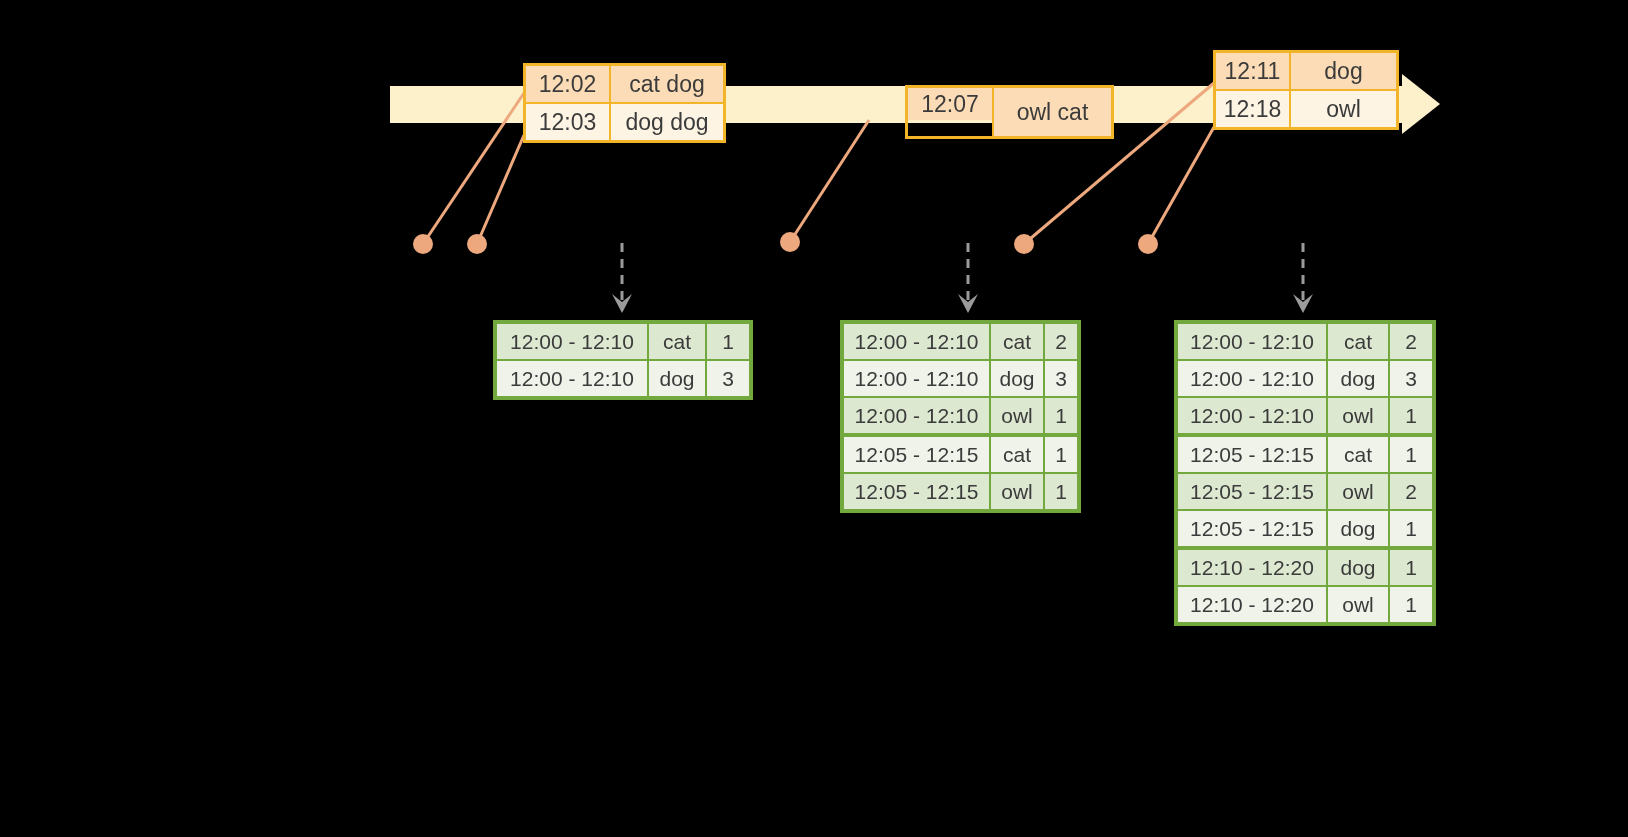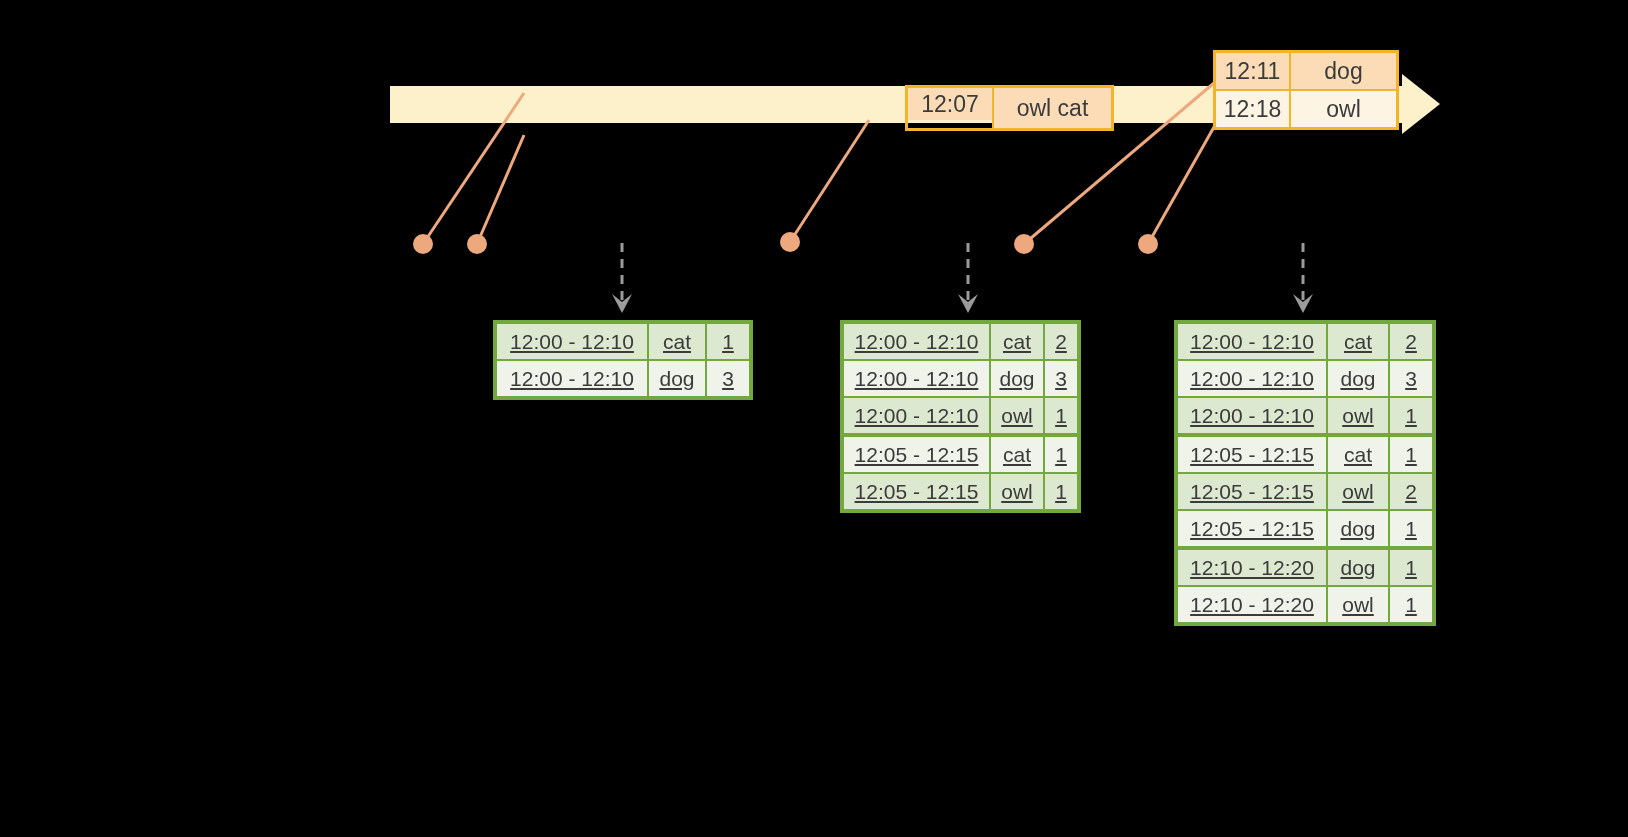--- a/index.html
+++ b/index.html
@@ -15,25 +15,25 @@
 
   
   .etable{position:absolute;z-index:2;border:3px solid var(--event-border);display:flex;flex-direction:column;}
   .erow{display:flex;}
   .erow + .erow{border-top:2px solid var(--event-border);}
   .erow .cell{display:flex;align-items:center;justify-content:center;font-size:23px;color:var(--text);}
   .erow .cell + .cell{border-left:2px solid var(--event-border);}
   .erow.dark .cell{background:var(--event-row-dark);}
   .erow.light .cell{background:var(--event-row-light);}
   .etable-a{left:523px;top:63px;}  .etable-a .time{width:83px;height:36px;}  .etable-a .words{width:112px;height:36px;}
-  .etable-b{left:905px;top:85px;}  .etable-b .time{width:84px;height:32px;}  .etable-b .words{width:117px;height:40px;}
+  .etable-b{left:905px;top:85px;}  .etable-b .time{width:84px;height:32px;}  .etable-b .words{width:117px;height:48px;}
   .etable-c{left:1213px;top:50px;} .etable-c .time{width:73px;height:36px;}  .etable-c .words{width:105px;height:36px;}
 
   
-  .rtable{position:absolute;z-index:2;border:4px solid var(--result-border);display:flex;flex-direction:column;text-decoration:underline;}
+  .rtable{position:absolute;z-index:2;border:4px solid var(--result-border);display:flex;flex-direction:column;}
   .rrow{display:flex;}
   .rrow + .rrow{border-top:2px solid var(--result-border);}
   .rrow.gsep{border-top:4px solid var(--result-border);}
   .rrow .c{display:flex;align-items:center;justify-content:center;height:35px;font-size:21px;color:var(--text);}
   .rrow .c + .c{border-left:2px solid var(--result-border);}
   .rrow.dark .c{background:var(--result-row-dark);}
   .rrow.light .c{background:var(--result-row-light);}
   .rtable-1{left:493px;top:320px;}  .rtable-1 .win{width:150px;} .rtable-1 .word{width:56px;} .rtable-1 .cnt{width:42px;}
   .rtable-2{left:840px;top:320px;}  .rtable-2 .win{width:145px;} .rtable-2 .word{width:52px;} .rtable-2 .cnt{width:32px;}
   .rtable-3{left:1174px;top:320px;} .rtable-3 .win{width:148px;} .rtable-3 .word{width:60px;} .rtable-3 .cnt{width:42px;}
@@ -63,20 +63,30 @@
     <line x1="622" y1="243" x2="622" y2="300" stroke-width="3" stroke-dasharray="9 7" stroke="#9B9B9B"></line>
     <polygon points="612,294 622,313 632,294 622,302" fill="#9B9B9B"></polygon>
 
     <line x1="968" y1="243" x2="968" y2="300" stroke-width="3" stroke-dasharray="9 7" stroke="#9B9B9B"></line>
     <polygon points="958,294 968,313 978,294 968,302" fill="#9B9B9B"></polygon>
 
     <line x1="1303" y1="243" x2="1303" y2="300" stroke-width="3" stroke-dasharray="9 7" stroke="#9B9B9B"></line>
     <polygon points="1293,294 1303,313 1313,294 1303,302" fill="#9B9B9B"></polygon>
   </svg>
 
+  <div class="etable etable-a">
+    <div class="erow dark">
+      <div class="cell time">12:02</div>
+      <div class="cell words">cat dog</div>
+    </div>
+    <div class="erow light">
+      <div class="cell time">12:03</div>
+      <div class="cell words">dog dog</div>
+    </div>
+  </div>
 
   <div class="etable etable-b">
     <div class="erow dark">
       <div class="cell time">12:07</div>
       <div class="cell words">owl cat</div>
     </div>
   </div>
 
   <div class="etable etable-c">
     <div class="erow dark">

